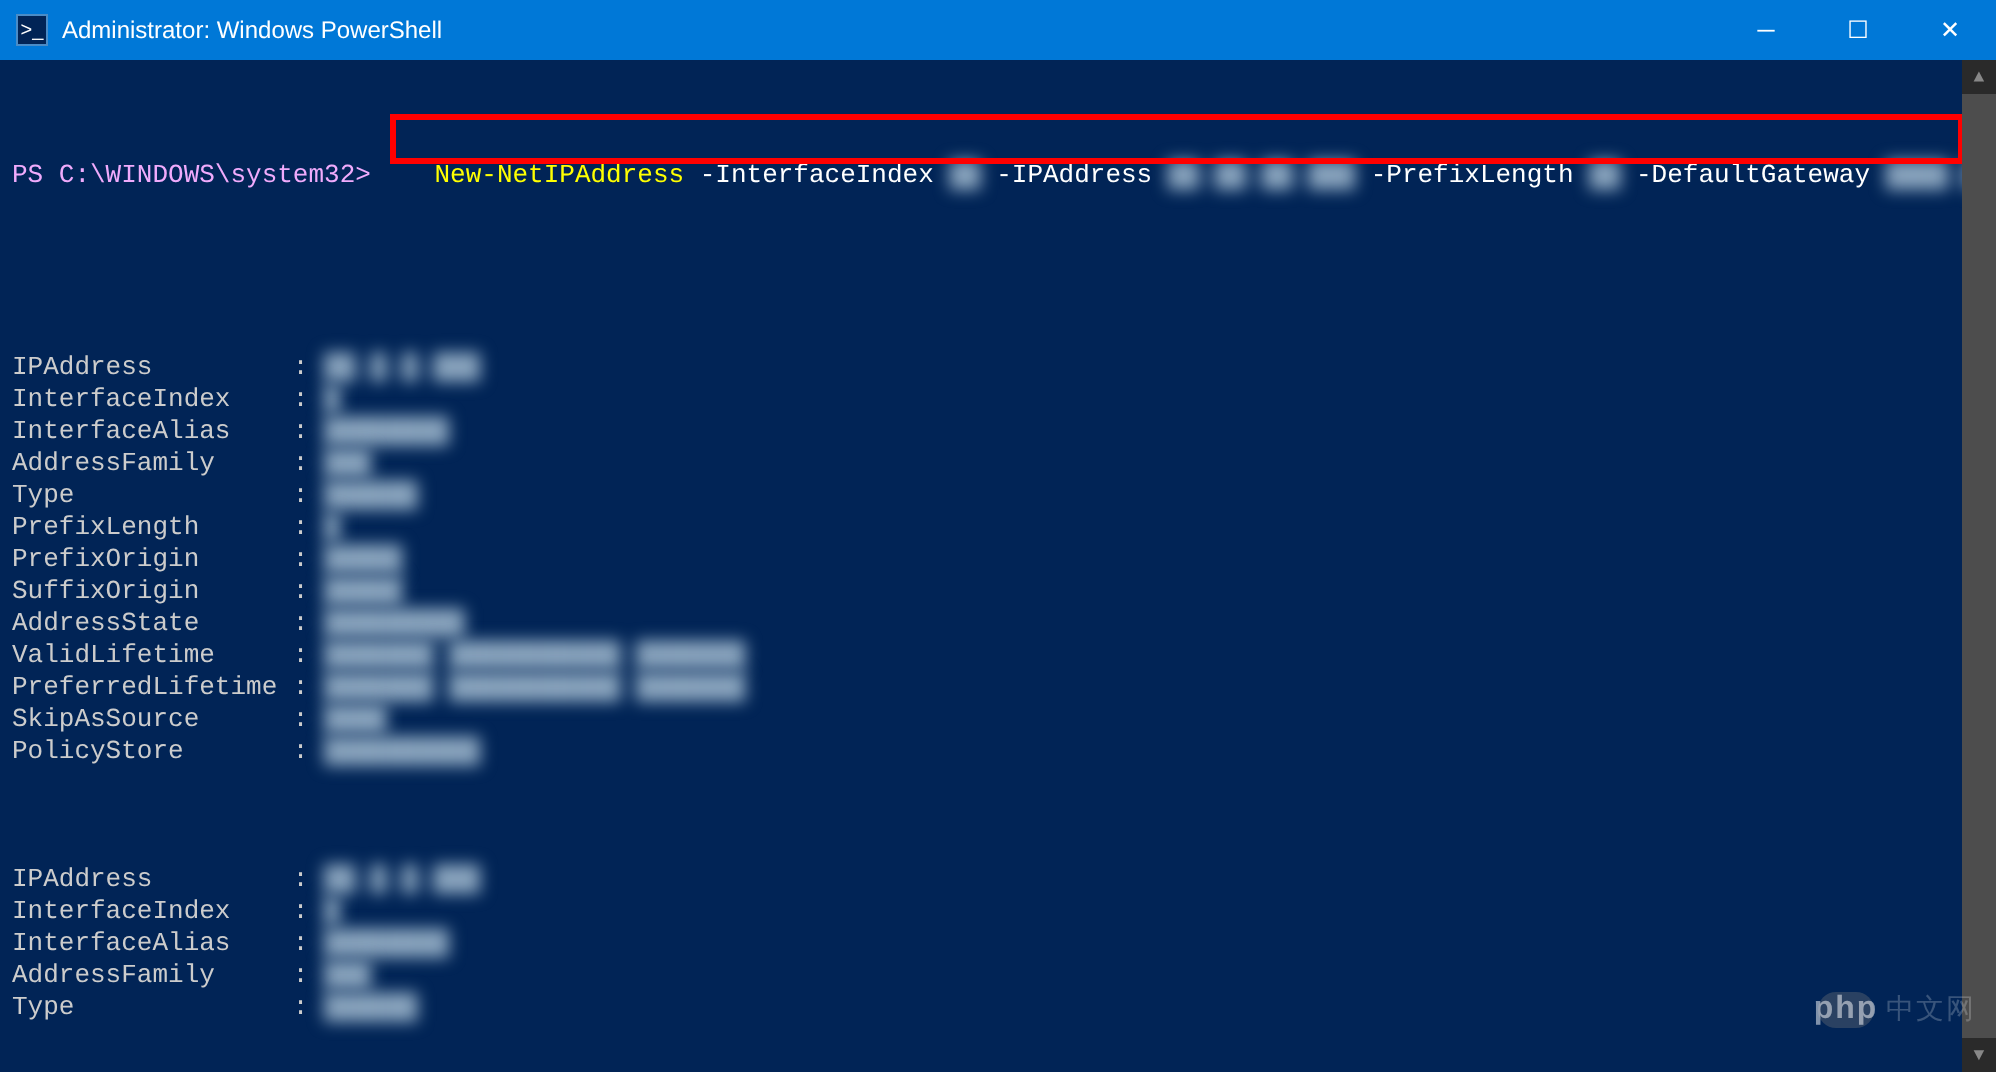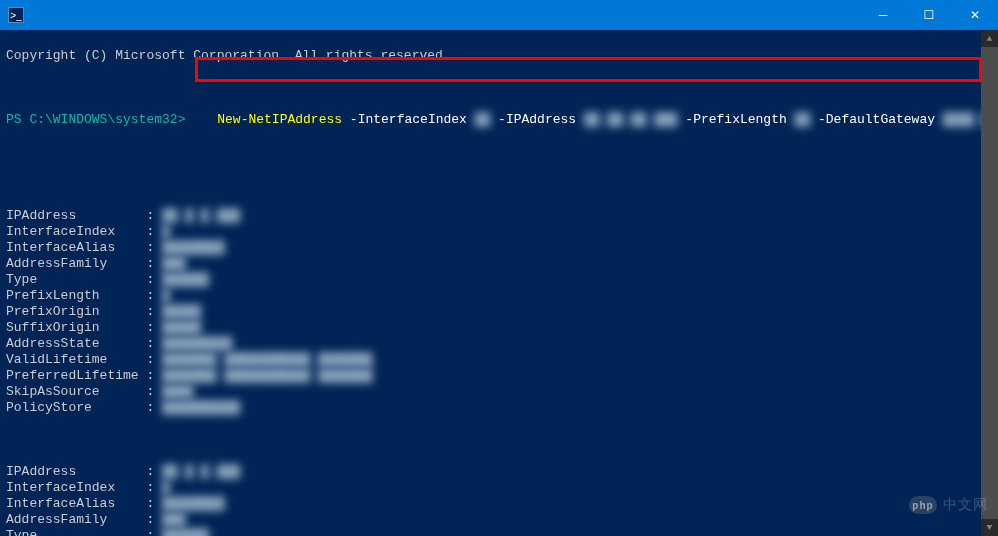--- a/index.html
+++ b/index.html
@@ -53,21 +53,21 @@
       color: #FFFFFF;
       font-family: 'Segoe UI', sans-serif;
     }
     .terminal {
       padding: 2px 6px;
       line-height: 16px;
       white-space: pre;
       letter-spacing: 0;
     }
     .line { height: 16px; }
-    .prompt { color: #14b8a6; }
+    .prompt { color: #f0abfc; }
     .cmdlet { color: #FFFF00; margin-left: 24px; }
     .param { color: #ffffff; }
     .blurred {
       display: inline-block;
       color: #8aa5be;
       filter: blur(4px);
       vertical-align: bottom;
     }
     .highlight-box {
       border: 3px solid #FF0000;
@@ -87,21 +87,21 @@
       gap: 6px;
     }
     .watermark-logo {
       width: 28px;
       height: 18px;
       border-radius: 9px;
       background: rgba(120,120,120,0.35);
       display: flex;
       align-items: center;
       justify-content: center;
-      font-size: 10px;
+      font-size: 16px;
       color: rgba(255,255,255,0.5);
       font-weight: bold;
     }
     .scrollbar {
       position: absolute;
       right: 0;
       top: 30px;
       bottom: 0;
       width: 17px;
       background: #2a2a2a;
@@ -128,36 +128,36 @@
     .scrollbar-arrow.down { bottom: 0; }
   </style>
 </head>
 <body>
 
 <div class="titlebar">
   <div class="titlebar-left">
     <div class="titlebar-icon">
       <span>&gt;_</span>
     </div>
+    <span>Administrator: Windows PowerShell</span>
   </div>
   <div class="titlebar-controls">
     <div class="titlebar-btn">
         <span>─</span>
       </div>
     <div class="titlebar-btn">
         <span>☐</span>
       </div>
     <div class="titlebar-btn close">
         <span>✕</span>
       </div>
   </div>
 </div>
 
 <div class="terminal">
-<div class="line"><span>Copyright (C) Microsoft Corporation. All rights reserved.</span></div>
 <div class="line"></div>
 <div class="line"><span class="prompt">PS C:\WINDOWS\system32&gt; </span><span class="cmdlet">New-NetIPAddress</span><span class="param"> -InterfaceIndex </span><span class="blurred">██</span><span class="param"> -IPAddress </span><span class="blurred">██.██.██.███</span><span class="param"> -PrefixLength </span><span class="blurred">██</span><span class="param"> -DefaultGateway </span><span class="blurred">████.███</span></div>
 <div class="line"></div>
 <div class="line"></div>
 <div id="output-block-1"><div class="line"><span>IPAddress         : </span><span class="blurred">██.█.█.███</span></div><div class="line"><span>InterfaceIndex    : </span><span class="blurred">█</span></div><div class="line"><span>InterfaceAlias    : </span><span class="blurred">████████</span></div><div class="line"><span>AddressFamily     : </span><span class="blurred">███</span></div><div class="line"><span>Type              : </span><span class="blurred">██████</span></div><div class="line"><span>PrefixLength      : </span><span class="blurred">█</span></div><div class="line"><span>PrefixOrigin      : </span><span class="blurred">█████</span></div><div class="line"><span>SuffixOrigin      : </span><span class="blurred">█████</span></div><div class="line"><span>AddressState      : </span><span class="blurred">█████████</span></div><div class="line"><span>ValidLifetime     : </span><span class="blurred">███████ ███████████ ███████</span></div><div class="line"><span>PreferredLifetime : </span><span class="blurred">███████ ███████████ ███████</span></div><div class="line"><span>SkipAsSource      : </span><span class="blurred">████</span></div><div class="line"><span>PolicyStore       : </span><span class="blurred">██████████</span></div></div>
 <div class="line"></div>
 <div id="output-block-2"><div class="line"><span>IPAddress         : </span><span class="blurred">██.█.█.███</span></div><div class="line"><span>InterfaceIndex    : </span><span class="blurred">█</span></div><div class="line"><span>InterfaceAlias    : </span><span class="blurred">████████</span></div><div class="line"><span>AddressFamily     : </span><span class="blurred">███</span></div><div class="line"><span>Type              : </span><span class="blurred">██████</span></div></div>
 
 
 

